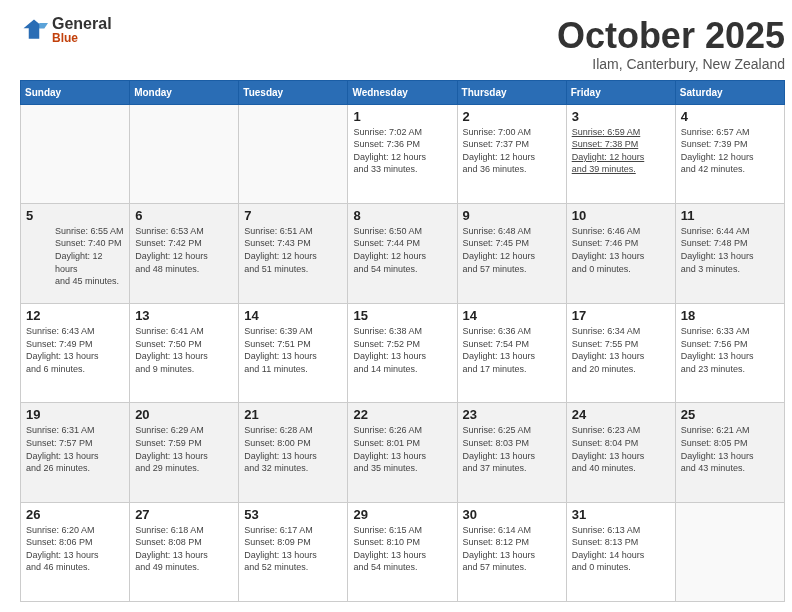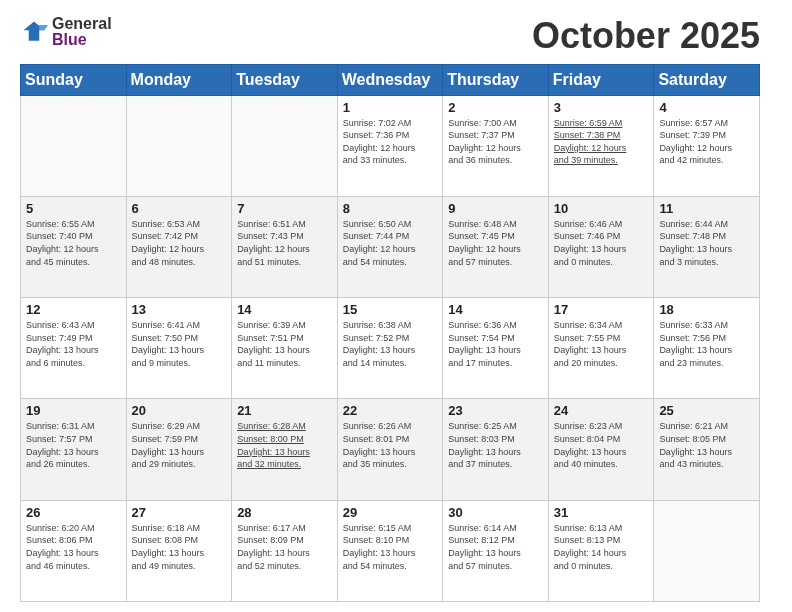--- a/index.html
+++ b/index.html
@@ -6,21 +6,21 @@
     body {
       font-family: Arial, sans-serif;
       background: #fff;
       width: 792px;
       height: 612px;
       overflow: hidden;
     }
     .page {
       width: 792px;
       height: 612px;
-      padding: 16px 32px 10px 20px;
+      padding: 16px 7px 10px 20px;
       display: flex;
       flex-direction: column;
     }
     .header {
       display: flex;
       justify-content: space-between;
       align-items: flex-start;
       margin-bottom: 8px;
     }
     .logo {
@@ -32,23 +32,23 @@
       display: flex;
       flex-direction: column;
       line-height: 1;
     }
     .logo-general {
       font-size: 16px;
       font-weight: bold;
       color: #333;
     }
     .logo-blue {
-      font-size: 16px;
-      font-weight: bold;
-      color: #701a75;
+      font-size: 12px;
+      font-weight: bold;
+      color: #c2410c;
     }
     .logo-icon {
       width: 28px;
       height: 28px;
     }
     .title-area {
       text-align: right;
     }
     .month-title {
       font-size: 36px;
@@ -63,21 +63,21 @@
     .calendar {
       flex: 1;
       border: 1px solid #ccc;
       border-collapse: collapse;
       width: 100%;
       table-layout: fixed;
     }
     .calendar th {
       background-color: #2a6db5;
       color: #fff;
-      font-size: 16px;
+      font-size: 10px;
       font-weight: bold;
       padding: 6px 4px;
       text-align: left;
       border: 1px solid #1a5da5;
     }
     .calendar td {
       border: 1px solid #ccc;
       vertical-align: top;
       padding: 4px 5px;
       font-size: 9.5px;
@@ -114,20 +114,21 @@
         <polygon points="16,4 28,14 22,14 22,26 10,26 10,14 4,14" fill="#2a6db5"></polygon>
         <polygon points="22,8 32,8 28,14 22,14" fill="#5ba3d9"></polygon>
       </svg>
       <div class="logo-text">
         <span class="logo-general">General</span>
         <span class="logo-blue">Blue</span>
       </div>
     </div>
     <div class="title-area">
       <div class="month-title">October 2025</div>
+      <div class="subtitle">Ilam, Canterbury, New Zealand</div>
     </div>
   </div>
 
   <table class="calendar">
     <thead>
       <tr>
         <th>Sunday</th>
         <th>Monday</th>
         <th>Tuesday</th>
         <th>Wednesday</th>
@@ -166,21 +167,21 @@
             <span class="day-number">4</span>
             <div class="day-info" style="white-space: pre-line;">Sunrise: 6:57 AM
 Sunset: 7:39 PM
 Daylight: 12 hours
 and 42 minutes.</div>
           </td>
         </tr>
         <tr class="row-alt">
           <td>
             <span class="day-number">5</span>
-            <div class="day-info" style="white-space: pre-line;">Sunrise: 6:55 AM
+            <div class="day-info" style="white-space: pre-line; margin-left: 29px;">Sunrise: 6:55 AM
 Sunset: 7:40 PM
 Daylight: 12 hours
 and 45 minutes.</div>
           </td>
           <td>
             <span class="day-number">6</span>
             <div class="day-info" style="white-space: pre-line;">Sunrise: 6:53 AM
 Sunset: 7:42 PM
 Daylight: 12 hours
 and 48 minutes.</div>
@@ -282,21 +283,21 @@
           </td>
           <td>
             <span class="day-number">20</span>
             <div class="day-info" style="white-space: pre-line;">Sunrise: 6:29 AM
 Sunset: 7:59 PM
 Daylight: 13 hours
 and 29 minutes.</div>
           </td>
           <td>
             <span class="day-number">21</span>
-            <div class="day-info" style="white-space: pre-line; text-decoration: underline;">Sunrise: 6:28 AM
+            <div class="day-info" style="white-space: pre-line;">Sunrise: 6:28 AM
 Sunset: 8:00 PM
 Daylight: 13 hours
 and 32 minutes.</div>
           </td>
           <td>
             <span class="day-number">22</span>
             <div class="day-info" style="white-space: pre-line;">Sunrise: 6:26 AM
 Sunset: 8:01 PM
 Daylight: 13 hours
 and 35 minutes.</div>
@@ -332,21 +333,21 @@
 and 46 minutes.</div>
           </td>
           <td>
             <span class="day-number">27</span>
             <div class="day-info" style="white-space: pre-line;">Sunrise: 6:18 AM
 Sunset: 8:08 PM
 Daylight: 13 hours
 and 49 minutes.</div>
           </td>
           <td>
-            <span class="day-number">28</span>
+            <span class="day-number">53</span>
             <div class="day-info" style="white-space: pre-line;">Sunrise: 6:17 AM
 Sunset: 8:09 PM
 Daylight: 13 hours
 and 52 minutes.</div>
           </td>
           <td>
             <span class="day-number">29</span>
             <div class="day-info" style="white-space: pre-line;">Sunrise: 6:15 AM
 Sunset: 8:10 PM
 Daylight: 13 hours

